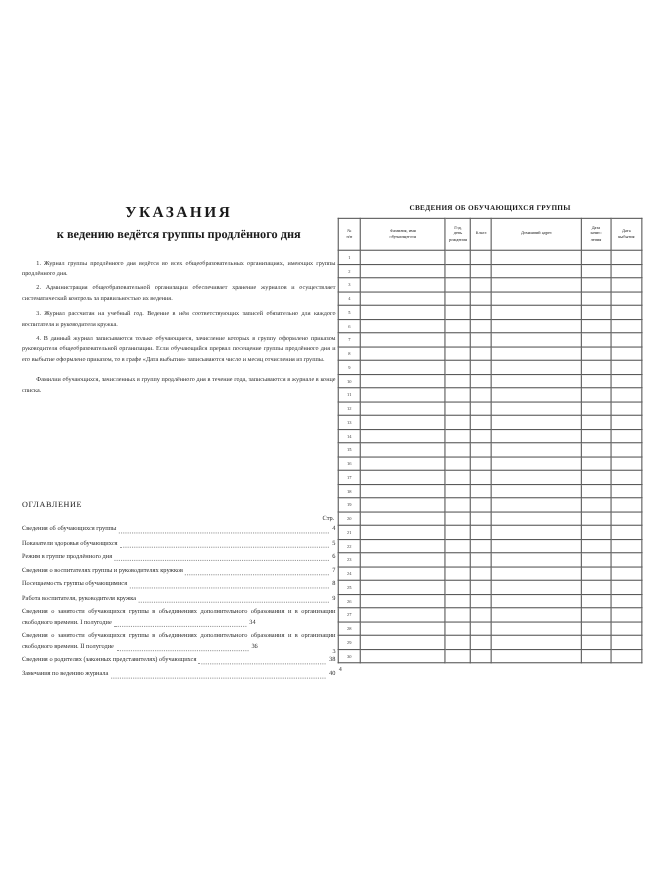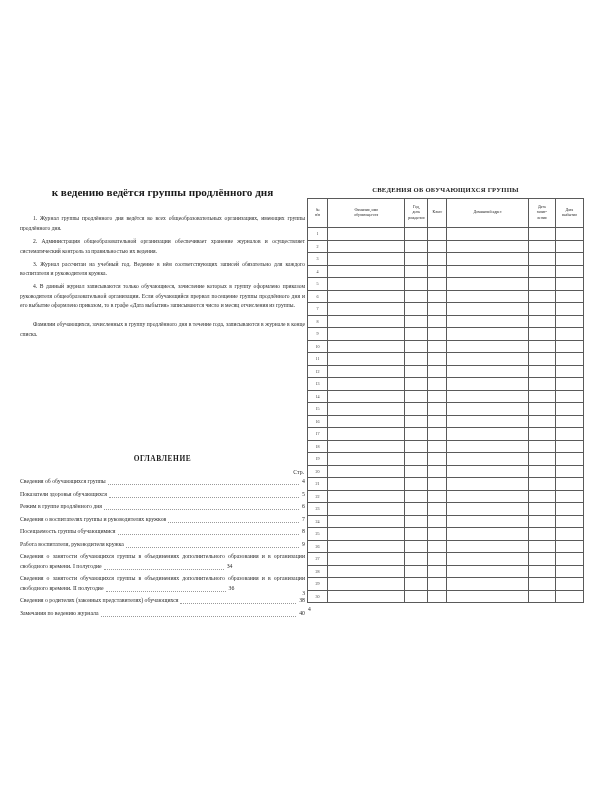--- a/index.html
+++ b/index.html
@@ -55,22 +55,22 @@
     margin-top: 9px;
   }
 
   .toc-wrap {
     position: absolute;
     left: 0;
     top: 268px;
     width: 285px;
   }
   .toc-heading {
-    text-align: center;
-    font-weight: bold;
+    text-align: left;
+    font-weight: normal;
     font-size: 7.4px;
     letter-spacing: 0.6px;
     margin: 0 0 6px 0;
   }
   .toc-pagelabel {
     text-align: right;
     font-size: 5.8px;
     margin: 0 1px 2px 0;
     color: #2b2b2b;
   }
@@ -176,20 +176,21 @@
     padding-left: 1px;
   }
 </style>
 </head>
 <body>
 
 <div id="page">
 
   <div class="left-page">
 
+    <h1 class="doc-title">УКАЗАНИЯ</h1>
     <h2 class="doc-subtitle">к ведению ведётся группы продлённого дня</h2>
 
     <div class="intro-block">
       <p class="para">1. Журнал группы продлённого дня ведётся во всех общеобразовательных организациях, имеющих группы продлённого дня.</p>
       <p class="para">2. Администрация общеобразовательной организации обеспечивает хранение журналов и осуществляет систематический контроль за правильностью их ведения.</p>
       <p class="para">3. Журнал рассчитан на учебный год. Ведение в нём соответствующих записей обязательно для каждого воспитателя и руководителя кружка.</p>
       <p class="para">4. В данный журнал записываются только обучающиеся, зачисление которых в группу оформлено приказом руководителя общеобразовательной организации. Если обучающийся прервал посещение группы продлённого дня и его выбытие оформлено приказом, то в графе «Дата выбытия» записываются число и месяц отчисления из группы.</p>
       <p class="para spaced">Фамилии обучающихся, зачисленных в группу продлённого дня в течение года, записываются в журнале в конце списка.</p>
     </div>
 

